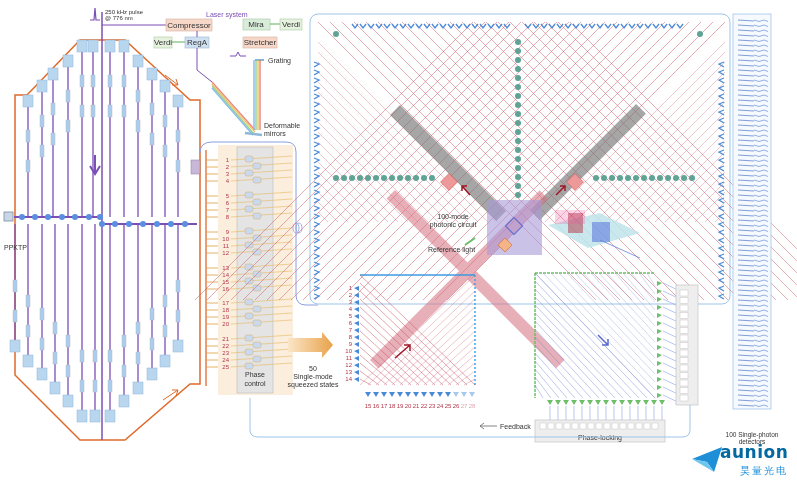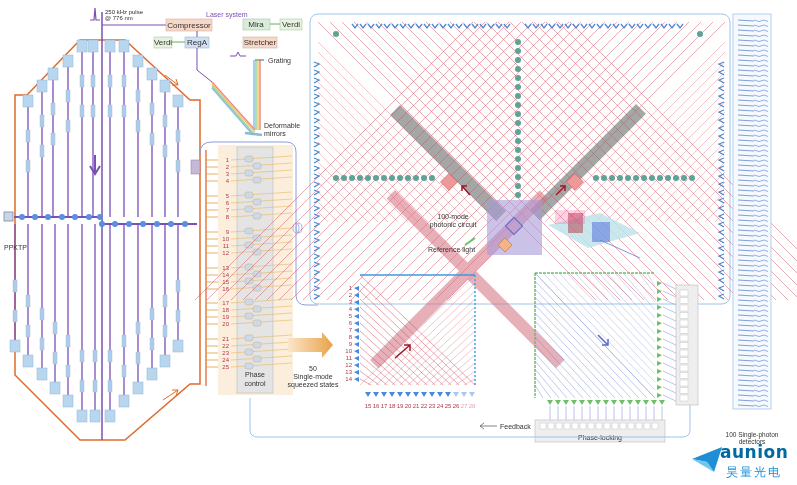--- a/index.html
+++ b/index.html
@@ -4,21 +4,21 @@
 <style>
   html,body{margin:0;padding:0;background:#ffffff;}
   body{width:797px;height:485px;position:relative;overflow:hidden;font-family:"Liberation Sans",sans-serif;}
   svg{position:absolute;left:0;top:0;}
   .lbl{font-family:"Liberation Sans",sans-serif;}
   .box-txt{font-size:8px;fill:#333;}
   .num{font-size:6px;fill:#b5384a;}
   .cap{font-size:7px;fill:#333;}
   .logo{position:absolute;left:690px;top:440px;width:107px;height:45px;}
   .logo .word{position:absolute;left:30px;top:2px;font-family:"DejaVu Sans",sans-serif;font-weight:bold;font-size:17px;color:#0369a1;letter-spacing:0.5px;}
-  .logo .sub{position:absolute;left:36px;top:24px;font-family:Liberation Serif, serif;font-size:12px;color:#1e8fd6;letter-spacing:2px;}
+  .logo .sub{position:absolute;left:50px;top:24px;font-family:Liberation Serif, serif;font-size:10px;color:#1e8fd6;letter-spacing:2px;}
 </style>
 </head>
 <body>
 
 <svg id="diag" width="797" height="485" viewBox="0 0 797 485">
 
   <g>
 
     <polyline points="27,95 80,40 125,40 190,100 200,100 200,384 190,384 125,440 80,440 15,375 15,95 27,95" fill="none" stroke="#e06a2a" stroke-width="1.5"></polyline>
 

